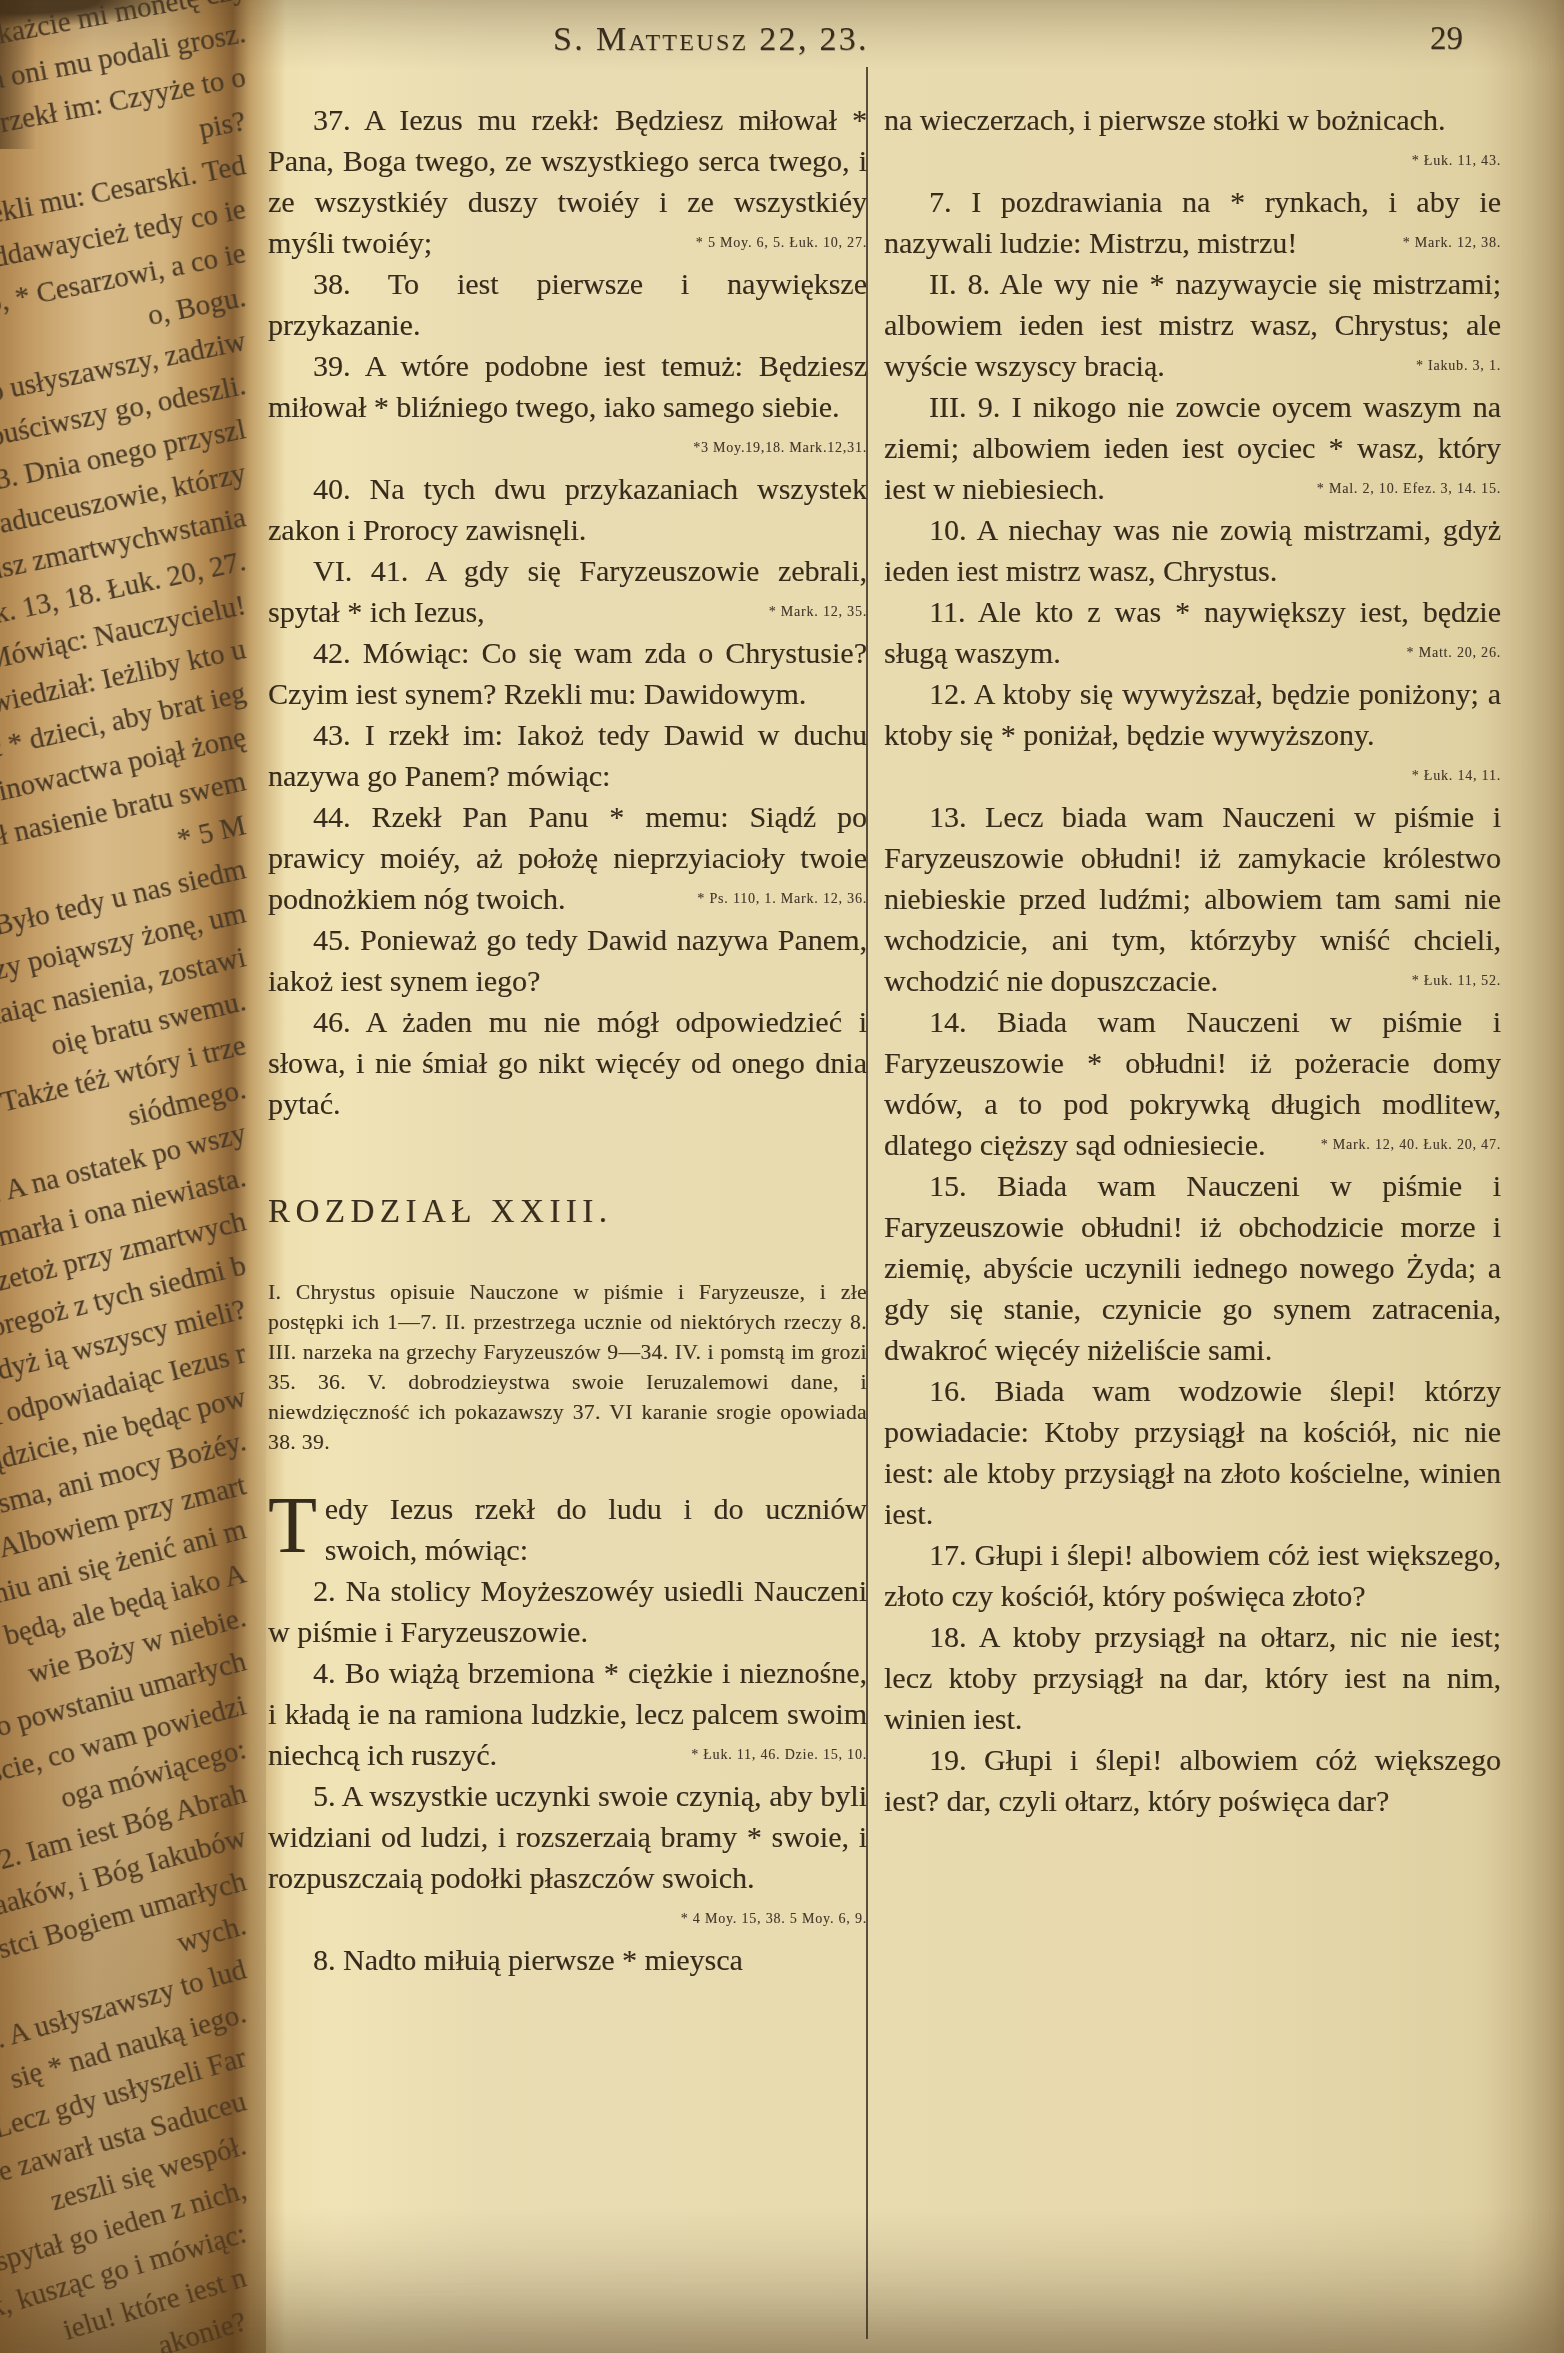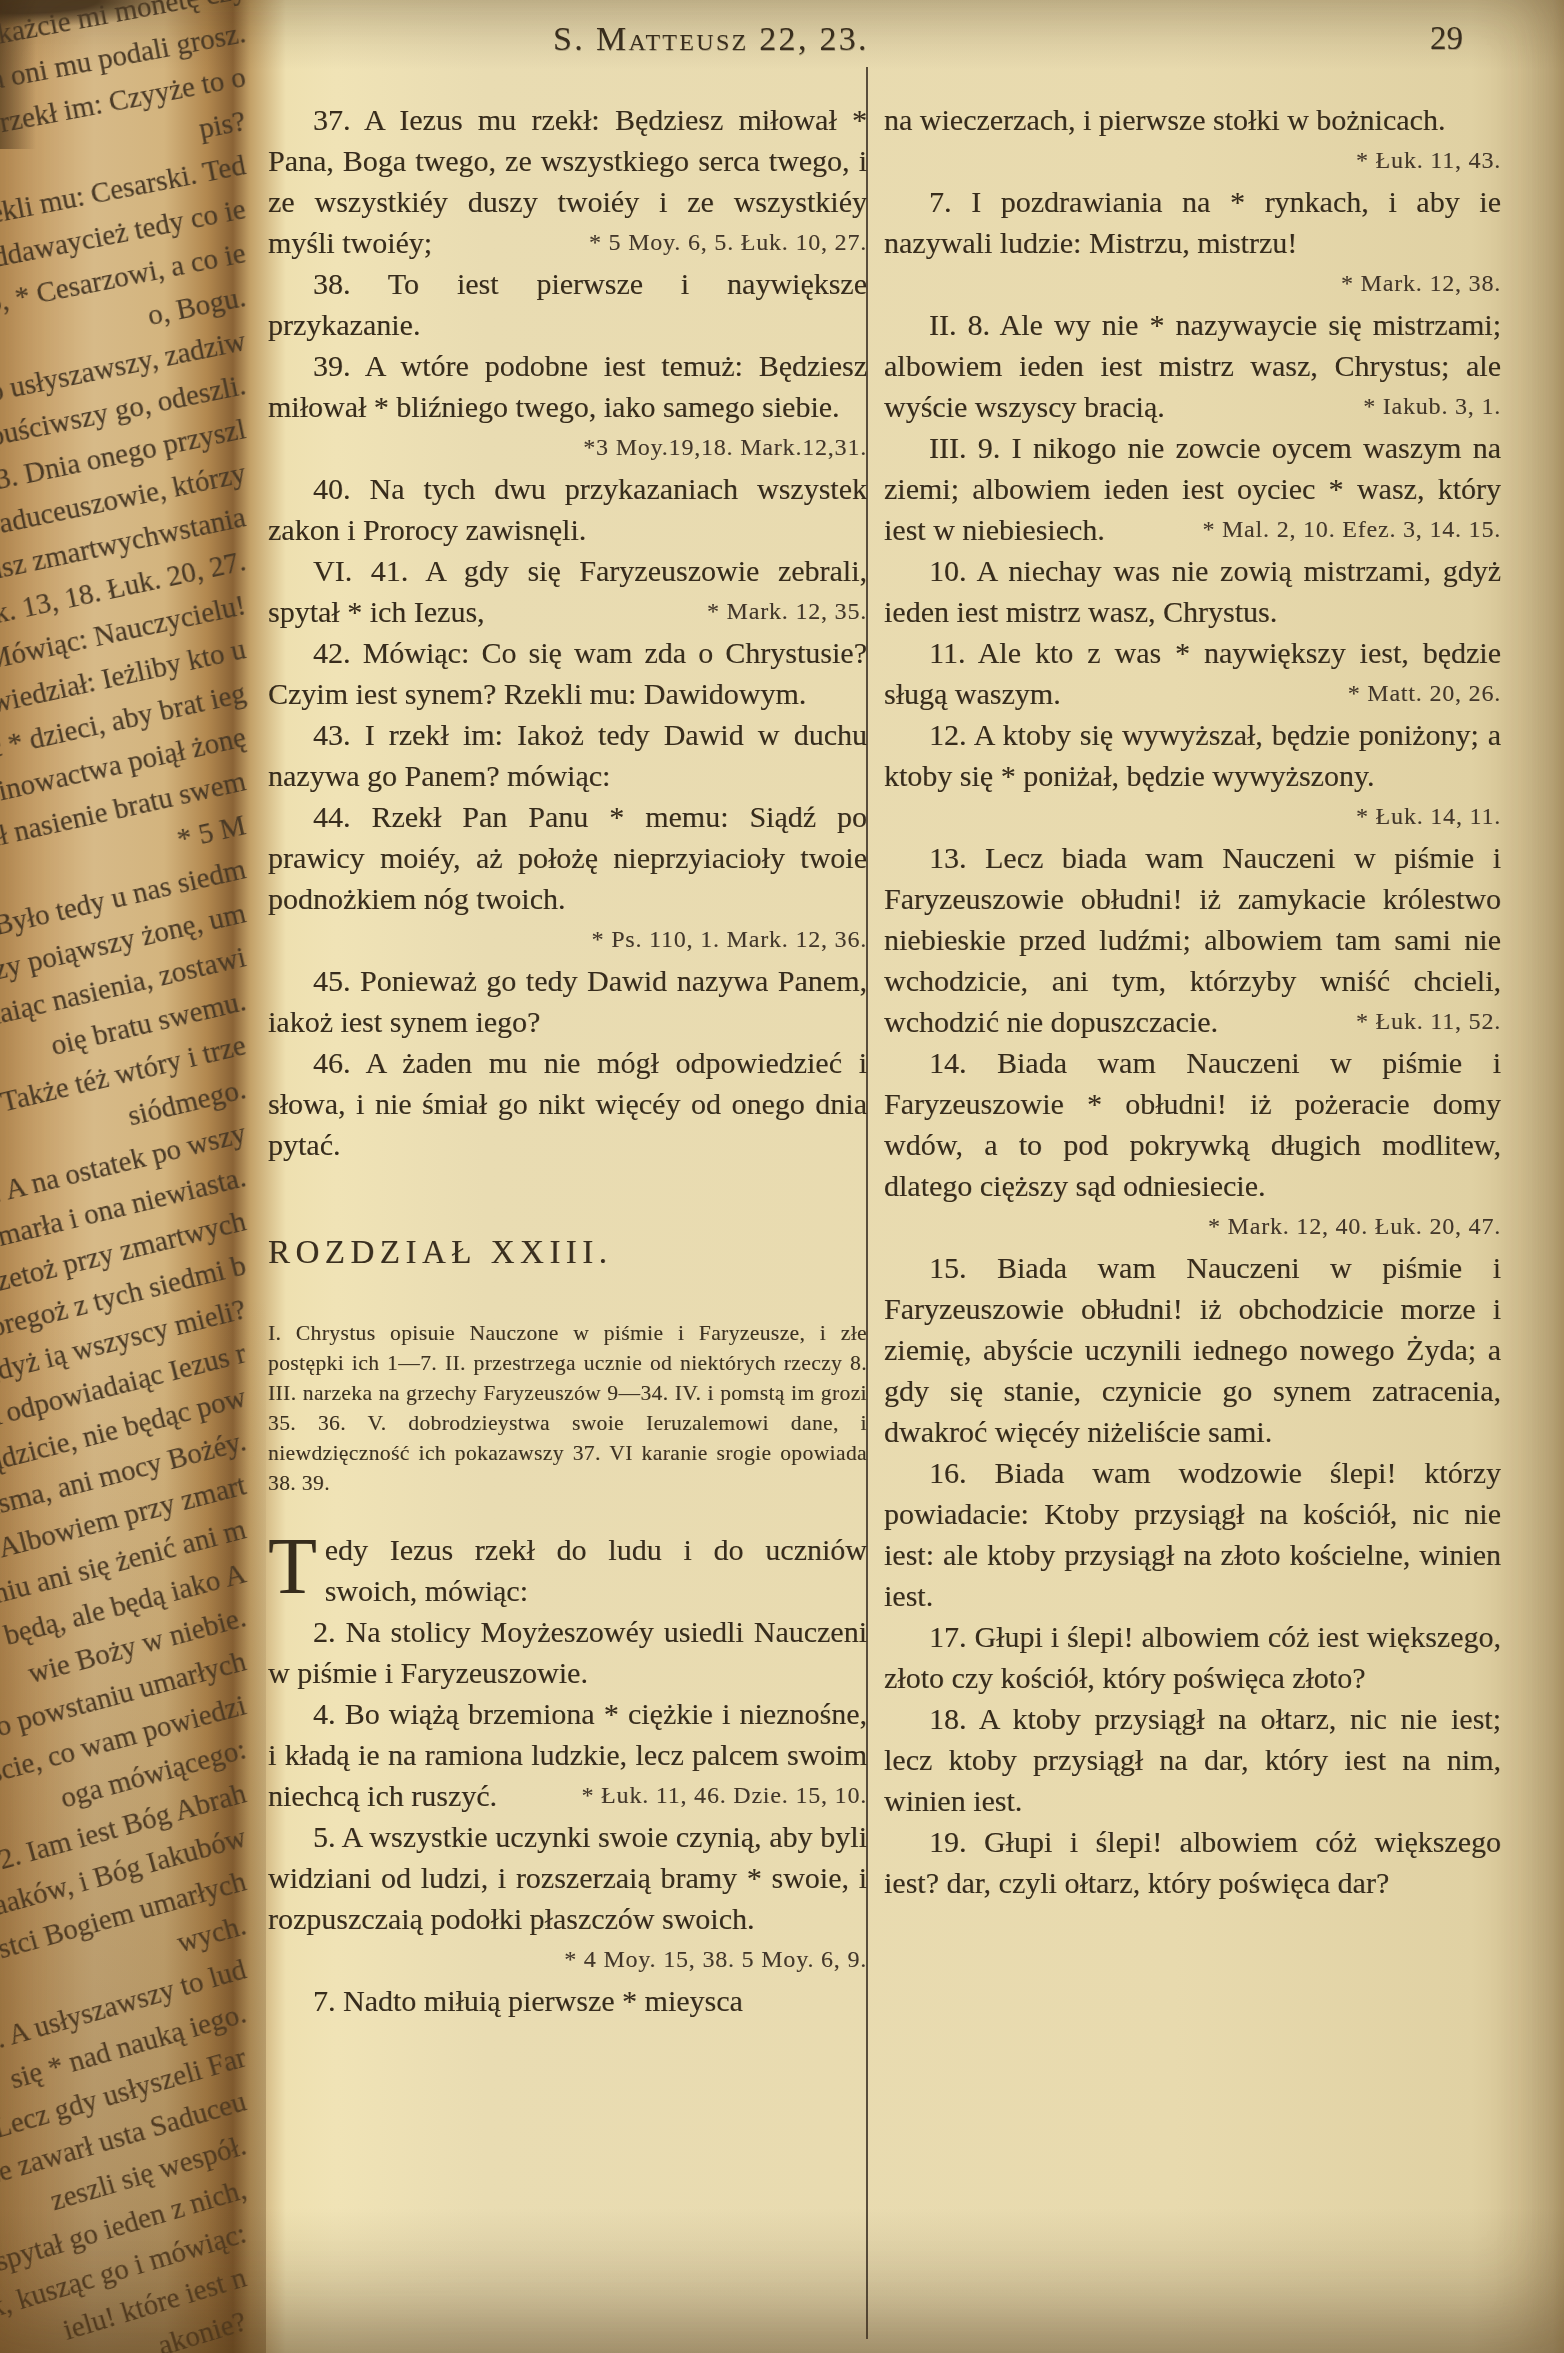--- a/index.html
+++ b/index.html
@@ -56,21 +56,21 @@
     position:absolute;top:99px;height:2250px;overflow:hidden;
     text-align:justify;font-size:30px;line-height:41px;
     text-shadow:0.4px 0.4px 0 rgba(55,44,28,0.33);
   }
   .col-left{left:268px;width:599px;}
   .col-right{left:884px;width:617px;}
 
   .verse{margin:0;text-indent:45px;overflow:hidden;}
   .verse.noindent{text-indent:0;}
   .ref{
-    float:right;font-size:24px;line-height:41px;letter-spacing:0.8px;
+    float:right;font-size:14px;line-height:41px;letter-spacing:0.8px;
     color:#43372a;text-shadow:0.3px 0.3px 0 rgba(67,55,42,0.3);
   }
   .dropcap{
     float:left;font-size:80px;line-height:64px;height:75px;
     margin:4.7px 7.8px 0 0;color:#372c1c;
   }
   .chapter-heading{
     font-size:33px;letter-spacing:5.5px;color:#3a2f1f;
     margin:67px 0 45px 0;white-space:nowrap;text-indent:0;
   }
@@ -164,21 +164,21 @@
       <p class="verse">43. I rzekł im: Iakoż tedy Dawid w duchu nazywa go Panem? mówiąc:</p>
       <p class="verse">44. Rzekł Pan Panu * memu: Siądź po prawicy moiéy, aż położę nieprzyiacioły twoie podnożkiem nóg twoich.<span class="ref">* Ps. 110, 1.  Mark. 12, 36.</span></p>
       <p class="verse">45. Ponieważ go tedy Dawid nazywa Panem, iakoż iest synem iego?</p>
       <p class="verse">46. A żaden mu nie mógł odpowiedzieć i słowa, i nie śmiał go nikt więcéy od onego dnia pytać.</p>
       <div class="chapter-heading">ROZDZIAŁ XXIII.</div>
       <div class="chapter-summary">I. Chrystus opisuie Nauczone w piśmie i Faryzeusze, i złe postępki ich 1—7.  II. przestrzega ucznie od niektórych rzeczy 8. III. narzeka na grzechy Faryzeuszów 9—34. IV. i pomstą im grozi 35. 36.  V. dobrodzieystwa swoie Ieruzalemowi dane, i niewdzięczność ich pokazawszy 37.  VI karanie srogie opowiada 38. 39.</div>
       <p class="verse noindent"><span class="dropcap">T</span>edy Iezus rzekł do ludu i do uczniów swoich, mówiąc:</p>
       <p class="verse">2. Na stolicy Moyżeszowéy usiedli Nauczeni w piśmie i Faryzeuszowie.</p>
       <p class="verse">4. Bo wiążą brzemiona * ciężkie i nieznośne, i kładą ie na ramiona ludzkie, lecz palcem swoim niechcą ich ruszyć.<span class="ref">* Łuk. 11, 46.  Dzie. 15, 10.</span></p>
       <p class="verse">5. A wszystkie uczynki swoie czynią, aby byli widziani od ludzi, i rozszerzaią bramy * swoie, i rozpuszczaią podołki płaszczów swoich.<span class="ref">* 4 Moy. 15, 38.  5 Moy. 6, 9.</span></p>
-      <p class="verse">7. Nadto miłuią pierwsze * mieysca</p>
+      <p class="verse">8. Nadto miłuią pierwsze * mieysca</p>
     </div>
   <div class="text-column col-right">
       <p class="verse noindent">na wieczerzach, i pierwsze stołki w bożnicach.<span class="ref">* Łuk. 11, 43.</span></p>
       <p class="verse">7. I pozdrawiania na * rynkach, i aby ie nazywali ludzie: Mistrzu, mistrzu!<span class="ref">* Mark. 12, 38.</span></p>
       <p class="verse">II. 8. Ale wy nie * nazywaycie się mistrzami; albowiem ieden iest mistrz wasz, Chrystus; ale wyście wszyscy bracią.<span class="ref">* Iakub. 3, 1.</span></p>
       <p class="verse">III. 9. I nikogo nie zowcie oycem waszym na ziemi; albowiem ieden iest oyciec * wasz, który iest w niebiesiech.<span class="ref">* Mal. 2, 10.  Efez. 3, 14. 15.</span></p>
       <p class="verse">10. A niechay was nie zowią mistrzami, gdyż ieden iest mistrz wasz, Chrystus.</p>
       <p class="verse">11. Ale kto z was * naywiększy iest, będzie sługą waszym.<span class="ref">* Matt. 20, 26.</span></p>
       <p class="verse">12. A ktoby się wywyższał, będzie poniżony; a ktoby się * poniżał, będzie wywyższony.<span class="ref">* Łuk. 14, 11.</span></p>
       <p class="verse">13. Lecz biada wam Nauczeni w piśmie i Faryzeuszowie obłudni! iż zamykacie królestwo niebieskie przed ludźmi; albowiem tam sami nie wchodzicie, ani tym, którzyby wniść chcieli, wchodzić nie dopuszczacie.<span class="ref">* Łuk. 11, 52.</span></p>

